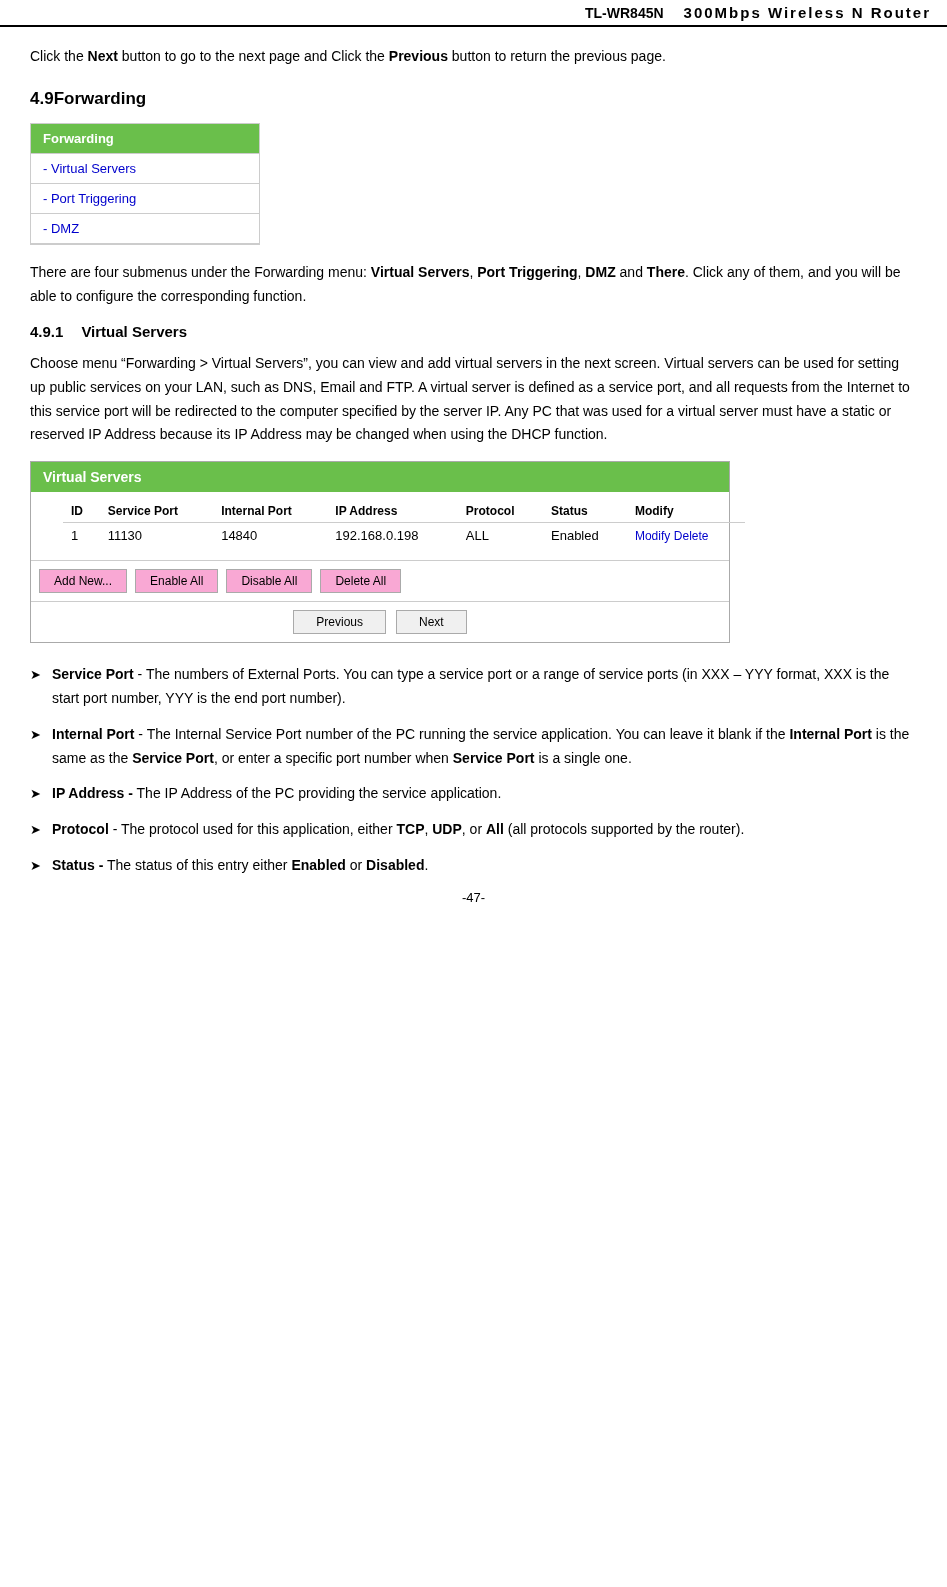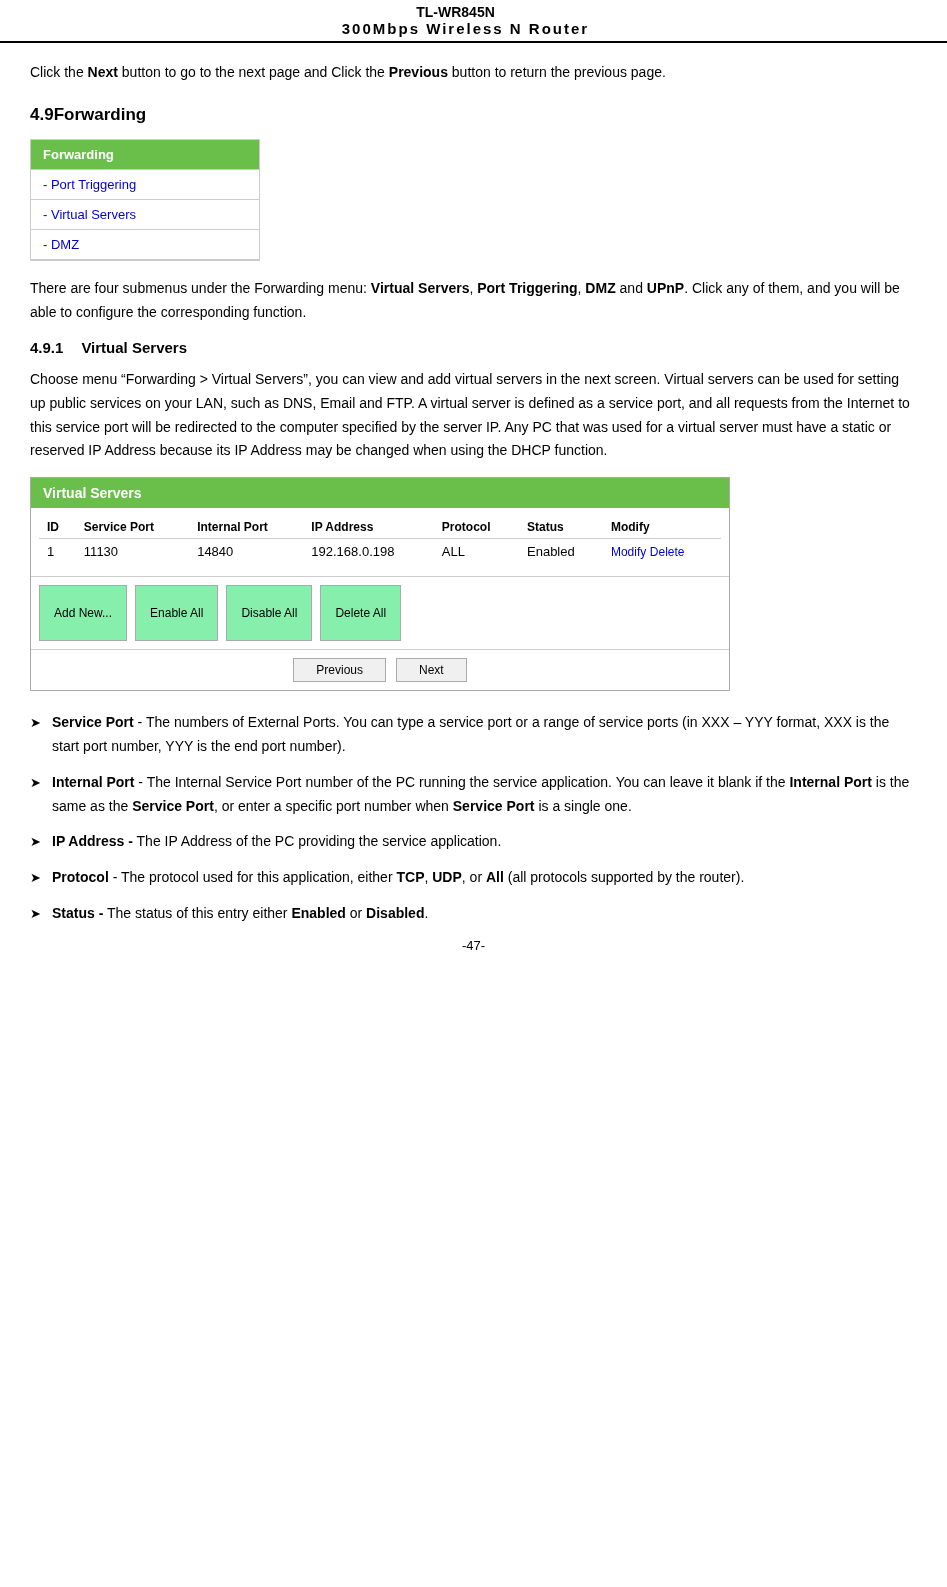--- a/index.html
+++ b/index.html
@@ -13,21 +13,20 @@
       padding: 0;
     }
 
     .header {
       display: flex;
       justify-content: flex-end;
       align-items: center;
       border-bottom: 2px solid #000;
       padding: 4px 16px 4px 0;
       margin-bottom: 18px;
-      flex-direction: column;
     }
 
     .header-model {
       font-size: 14px;
       font-weight: bold;
       color: #000;
       margin-right: 20px;
     }
 
     .header-title {
@@ -112,20 +111,21 @@
     }
 
     .vs-table-wrap {
       padding: 8px;
     }
 
     .vs-table {
       width: 100%;
       border-collapse: collapse;
       font-size: 13px;
+      margin-left: 24px;
     }
 
     .vs-table th {
       font-weight: bold;
       padding: 4px 8px;
       text-align: left;
       border-bottom: 1px solid #ccc;
       color: #000;
       font-size: 12px;
     }
@@ -149,22 +149,22 @@
     .vs-buttons {
       display: flex;
       gap: 8px;
       padding: 8px;
       border-top: 1px solid #ccc;
       margin-top: 4px;
     }
 
     .vs-btn {
       border: 1px solid #aaa;
-      background: #86efac;
-      padding: 20px 14px;
+      background: #f9a8d4;
+      padding: 4px 14px;
       font-size: 12px;
       cursor: pointer;
       color: #000;
     }
 
     .vs-nav {
       display: flex;
       justify-content: center;
       gap: 10px;
       padding: 8px;
@@ -223,27 +223,27 @@
   <p class="intro-text">
     <span>Click the </span><strong>Next</strong><span> button to go to the next page and Click the </span><strong>Previous</strong><span> button to return the previous page.</span>
   </p>
 
   <h2 class="section-heading">
     <span class="section-num">4.9</span><span>Forwarding</span>
   </h2>
 
   <div class="menu-image">
     <div class="menu-item active">Forwarding</div>
+    <div class="menu-item sub">- Virtual Servers</div>
     <div class="menu-item sub">- Port Triggering</div>
-    <div class="menu-item sub">- Virtual Servers</div>
     <div class="menu-item sub">- DMZ</div>
   </div>
 
   <p class="para">
-    <span>There are four submenus under the Forwarding menu: </span><strong>Virtual Servers</strong><span>, </span><strong>Port Triggering</strong><span>, </span><strong>DMZ</strong><span> and </span><strong>UPnP</strong><span>. Click any of them, and you will be able to configure the corresponding function.</span>
+    <span>There are four submenus under the Forwarding menu: </span><strong>Virtual Servers</strong><span>, </span><strong>Port Triggering</strong><span>, </span><strong>DMZ</strong><span> and </span><strong>There</strong><span>. Click any of them, and you will be able to configure the corresponding function.</span>
   </p>
 
   <h3 class="subsection-heading">
     <span class="section-num">4.9.1</span><span>Virtual Servers</span>
   </h3>
 
   <p class="para">Choose menu “Forwarding &gt; Virtual Servers”, you can view and add virtual servers in the next screen. Virtual servers can be used for setting up public services on your LAN, such as DNS, Email and FTP. A virtual server is defined as a service port, and all requests from the Internet to this service port will be redirected to the computer specified by the server IP. Any PC that was used for a virtual server must have a static or reserved IP Address because its IP Address may be changed when using the DHCP function.</p>
 
   <div class="virtual-servers-box">
     <div class="vs-header">Virtual Servers</div>

